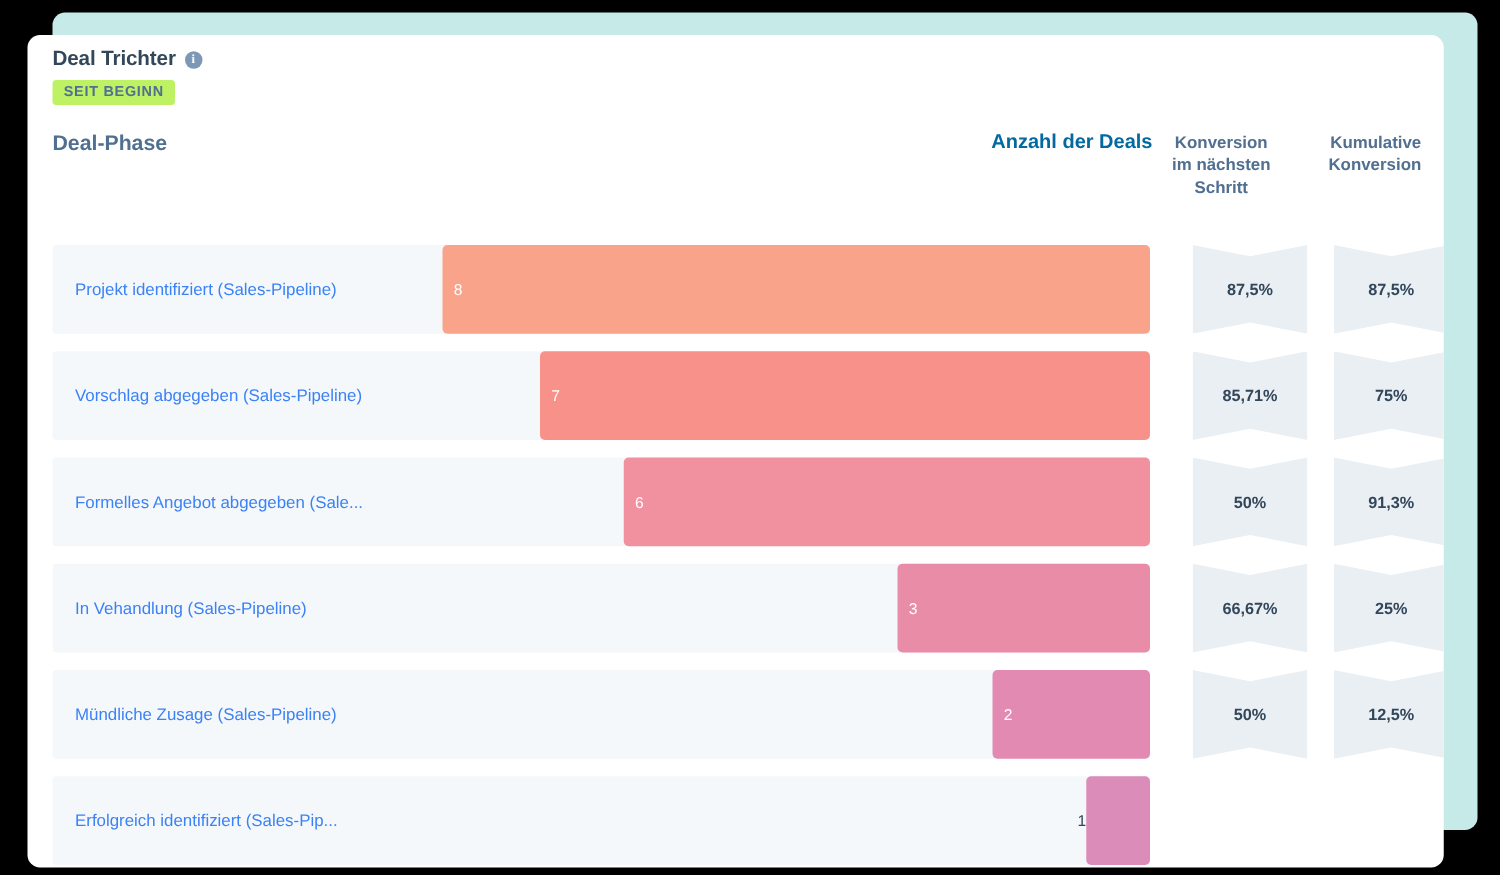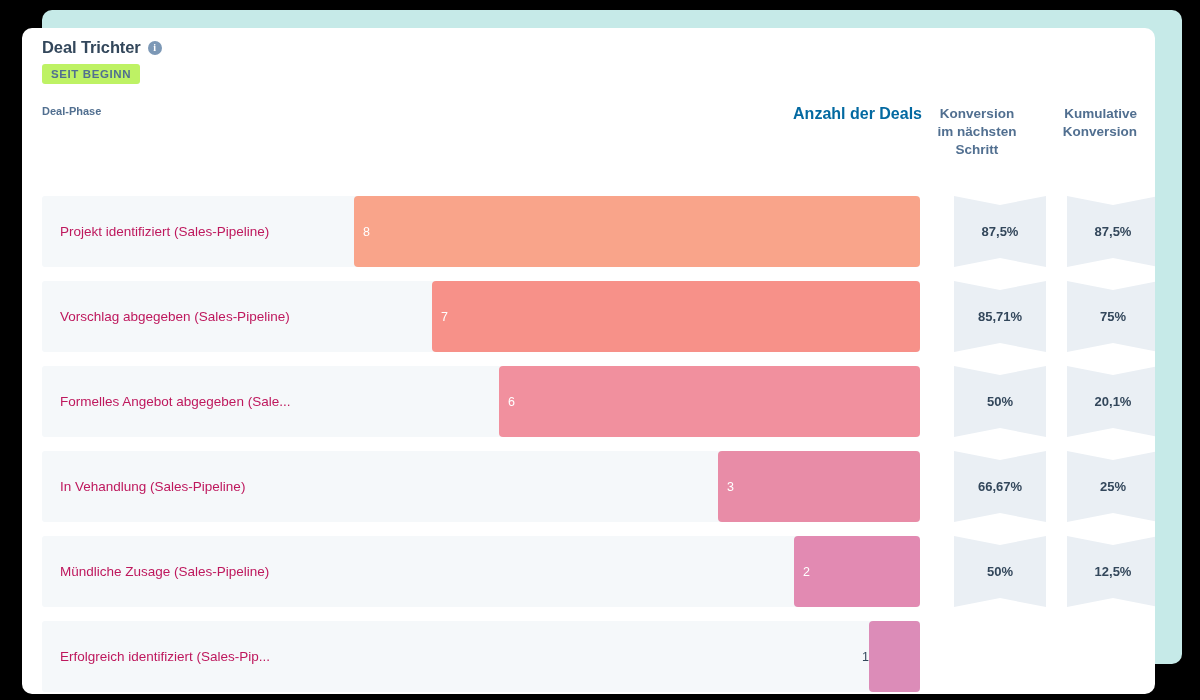--- a/index.html
+++ b/index.html
@@ -96,21 +96,21 @@
     border-radius: 3px;
     display: inline-block;
     cursor: pointer;
   }
 
   
   .col-header-phase {
     position: absolute;
     left: 20px;
     top: 77px;
-    font-size: 11px;
+    font-size: 17px;
     font-weight: bold;
     color: #516F90;
   }
   .col-header-deals {
     position: absolute;
     left: 700px;
     top: 77px;
     width: 200px;
     text-align: right;
     font-size: 16px;
@@ -164,21 +164,21 @@
   }
 
   .row-label {
     position: absolute;
     left: 18px;
     top: 0;
     height: 71px;
     display: flex;
     align-items: center;
     font-size: 13.5px;
-    color: #be185d;
+    color: #3b82f6;
     white-space: nowrap;
     z-index: 3;
   }
 
   .bar {
     position: absolute;
     top: 0;
     height: 71px;
     border-radius: 4px;
     z-index: 2;
@@ -267,21 +267,21 @@
             <div class="bar-value" style="left: 390px;">7</div>
             <div class="chev chev-next">85,71%</div>
             <div class="chev chev-cum">75%</div>
           </div>
           <div class="row">
             <div class="track"></div>
             <div class="row-label">Formelles Angebot abgegeben (Sale...</div>
             <div class="bar" style="left: 457px; width: 421px; background: rgb(241, 144, 158);"></div>
             <div class="bar-value" style="left: 457px;">6</div>
             <div class="chev chev-next">50%</div>
-            <div class="chev chev-cum">20,1%</div>
+            <div class="chev chev-cum">91,3%</div>
           </div>
           <div class="row">
             <div class="track"></div>
             <div class="row-label">In Vehandlung (Sales-Pipeline)</div>
             <div class="bar" style="left: 676px; width: 202px; background: rgb(232, 140, 167);"></div>
             <div class="bar-value" style="left: 676px;">3</div>
             <div class="chev chev-next">66,67%</div>
             <div class="chev chev-cum">25%</div>
           </div>
           <div class="row">

